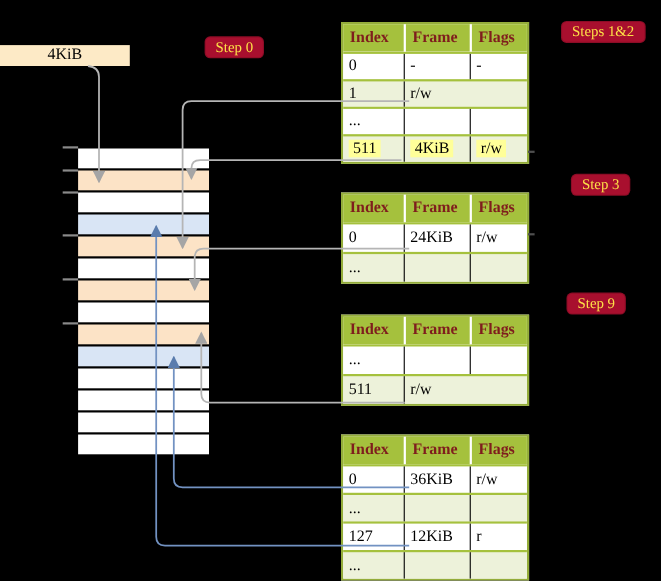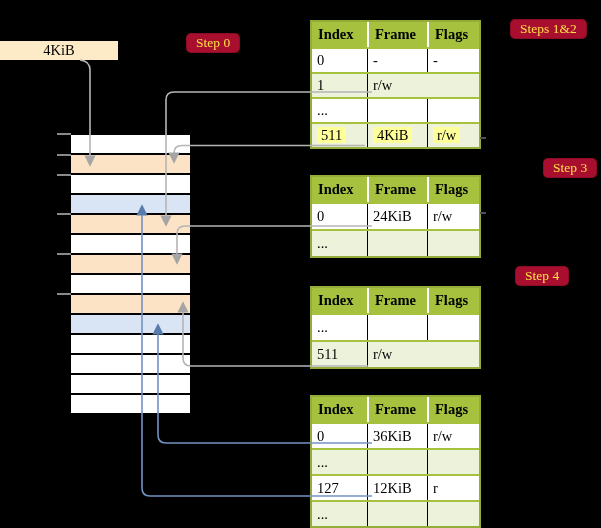--- a/index.html
+++ b/index.html
@@ -21,21 +21,21 @@
 
   
   .badge{position:absolute;background:#a80f2e;color:#fde047;font-size:13.5px;line-height:15px;
          padding:1px 9px 2px 9px;border-radius:4px;white-space:nowrap;z-index:3;
          box-shadow:0 0 0 1px #8c0c26;}
 
   
   .ptable{position:absolute;left:310px;width:171px;border:2px solid #94ad3a;
           box-sizing:border-box;z-index:2;background:#fff;}
   .thead{display:flex;background:#a5c13d;}
-  .th{color:#000000;font-weight:bold;font-size:14.5px;line-height:25px;padding-left:6px;
+  .th{color:#7f1d1d;font-weight:bold;font-size:14.5px;line-height:25px;padding-left:6px;
       box-sizing:border-box;}
   .th + .th{border-left:2px solid #ffffff;}
   .trow{display:flex;background:#ffffff;border-top:2px solid #a5c13d;}
   .trow.alt{background:#edf2da;}
   .td{font-size:14.5px;color:#000;padding-left:5px;box-sizing:border-box;white-space:nowrap;}
   .td + .td{border-left:1.5px solid #000;}
   .c0{width:55px;}
   .c1{width:60px;}
   .c2{flex:1;}
   #t1 .td{line-height:23px;}
@@ -78,22 +78,22 @@
   <div class="tick" style="top:213px"></div>
   <div class="tick" style="top:253px"></div>
   <div class="tick" style="top:293px"></div>
 
   <div class="wheatbox">
     <span>4KiB</span>
   </div>
 
   <div class="badge" style="left:187px;top:34px">Step 0</div>
   <div class="badge" style="left:511px;top:20px">Steps 1&amp;2</div>
-  <div class="badge" style="left:544px;top:159px">Step 3</div>
-  <div class="badge" style="left:516px;top:267px">Step 4</div>
+  <div class="badge" style="left:520px;top:159px">Step 3</div>
+  <div class="badge" style="left:516px;top:267px">Step 9</div>
 
   <div class="ptable" id="t1" style="top:20px">
     <div class="thead">
       <div class="th c0">Index</div>
       <div class="th c1">Frame</div>
       <div class="th c2">Flags</div>
     </div>
     <div class="trow">
       <div class="td c0">0</div>
       <div class="td c1">-</div>

